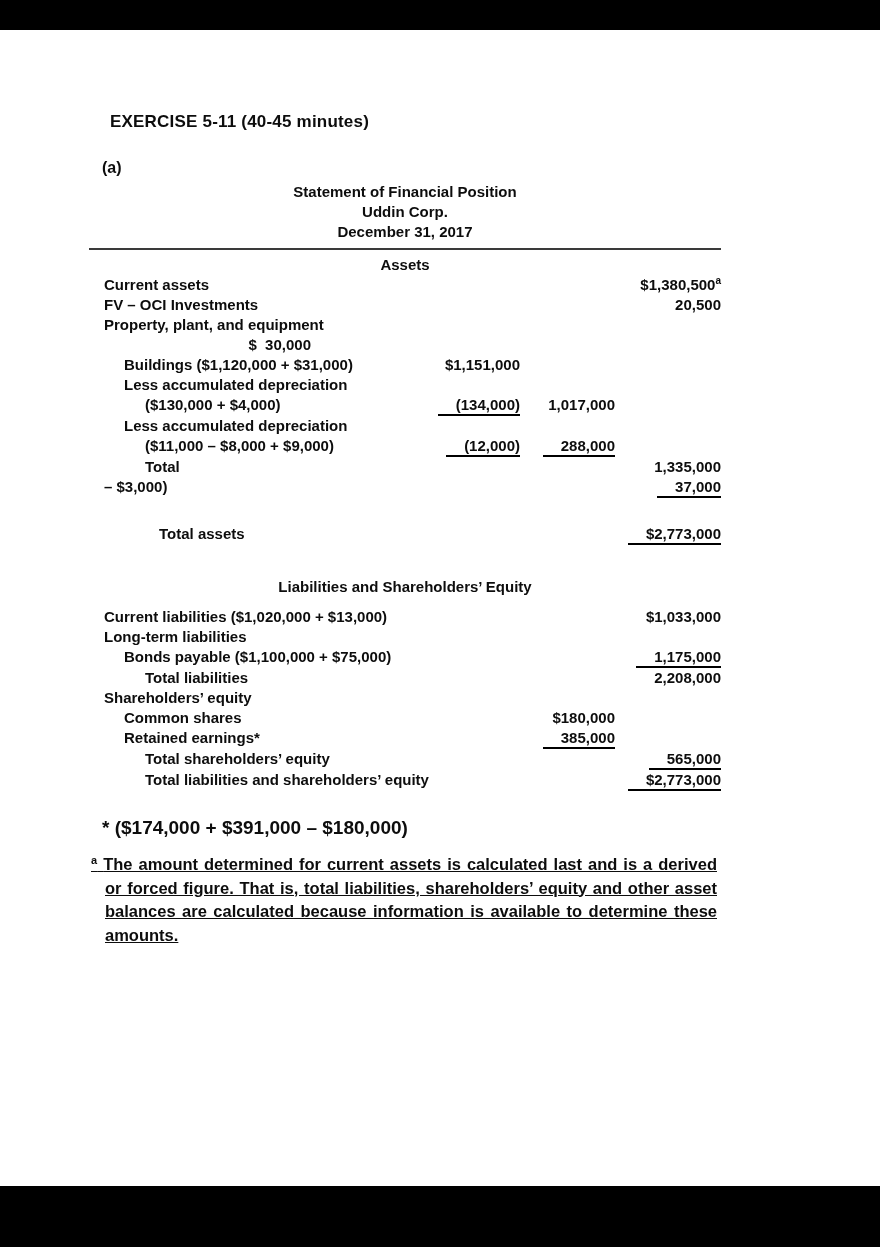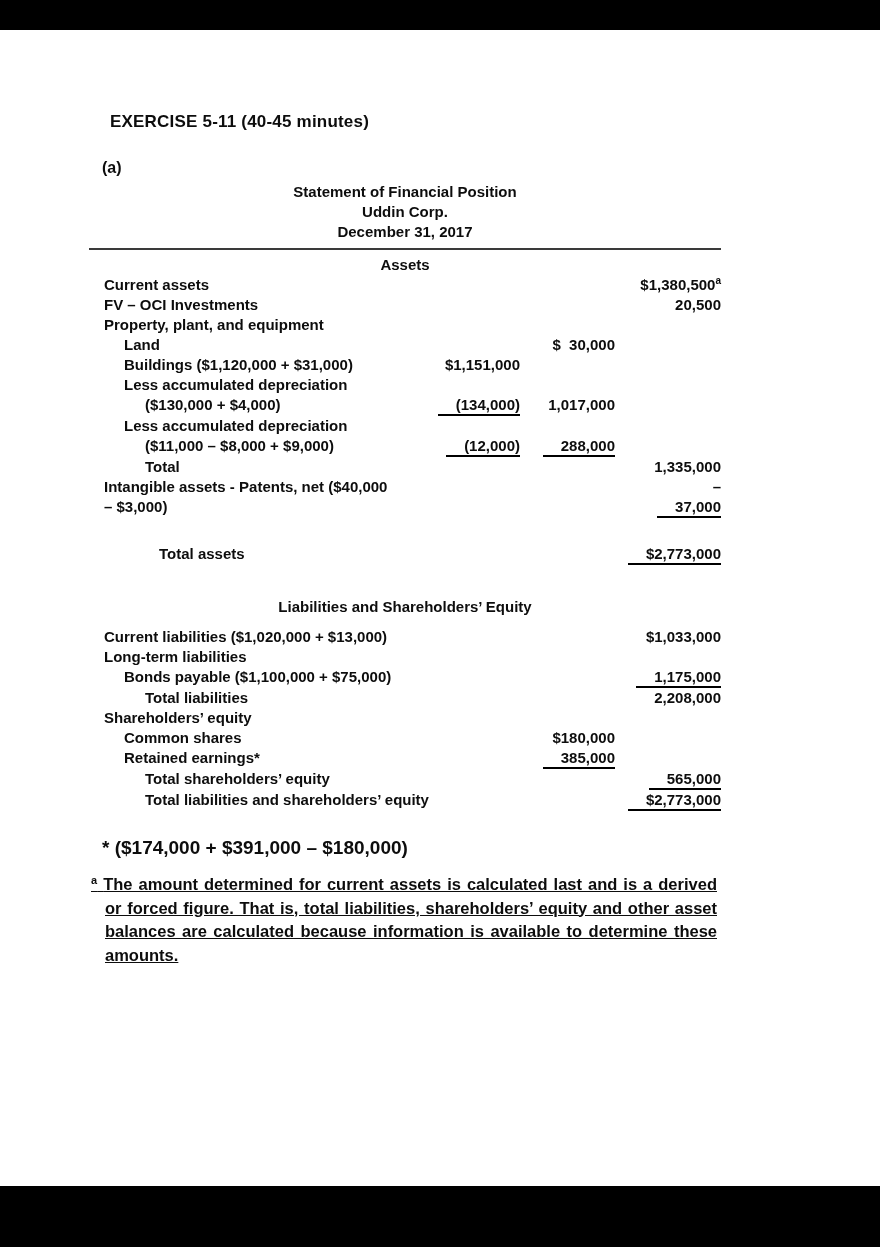--- a/index.html
+++ b/index.html
@@ -90,21 +90,20 @@
         <span class="amt c2"></span>
         <span class="amt c3"><span class="val">20,500</span></span>
       </div>
       <div class="row">
         <span class="lab ind0">Property, plant, and equipment</span>
         <span class="amt c1"></span>
         <span class="amt c2"></span>
         <span class="amt c3"></span>
       </div>
       <div class="row">
-        <span class="lab ind1">Land</span>
         <span class="amt c1"></span>
         <span class="amt c2"><span class="val">$  30,000</span></span>
         <span class="amt c3"></span>
       </div>
       <div class="row">
         <span class="lab ind1">Buildings ($1,120,000 + $31,000)</span>
         <span class="amt c1"><span class="val">$1,151,000</span></span>
         <span class="amt c2"></span>
         <span class="amt c3"></span>
       </div>
@@ -132,26 +131,20 @@
         <span class="amt c2"><span class="val u">288,000</span></span>
         <span class="amt c3"></span>
       </div>
       <div class="row">
         <span class="lab ind2">Total</span>
         <span class="amt c1"></span>
         <span class="amt c2"></span>
         <span class="amt c3"><span class="val">1,335,000</span></span>
       </div>
       <div class="row">
-        <span class="lab ind0">Intangible assets - Patents, net ($40,000</span>
-        <span class="amt c1"></span>
-        <span class="amt c2"></span>
-        <span class="amt c3"><span class="val">–</span></span>
-      </div>
-      <div class="row">
         <span class="lab ind0">– $3,000)</span>
         <span class="amt c1"></span>
         <span class="amt c2"></span>
         <span class="amt c3"><span class="val u">37,000</span></span>
       </div>
       <div class="row" style="margin-top: 26px;">
         <span class="lab ind3">Total assets</span>
         <span class="amt c1"></span>
         <span class="amt c2"></span>
         <span class="amt c3"><span class="val u">$2,773,000</span></span>

